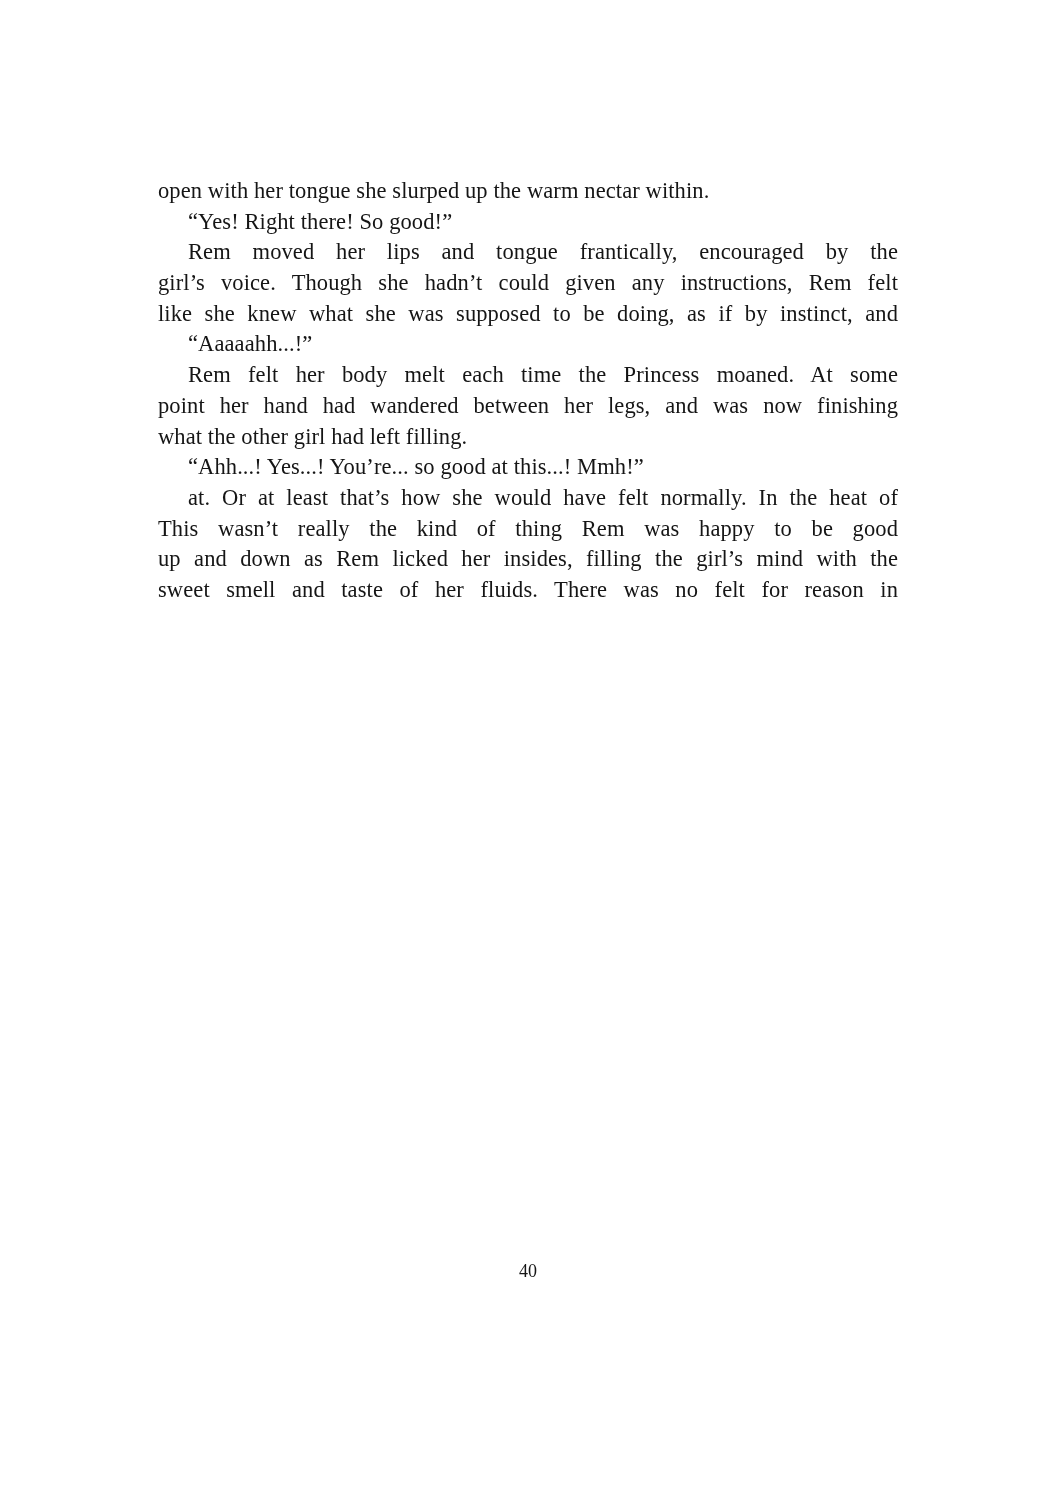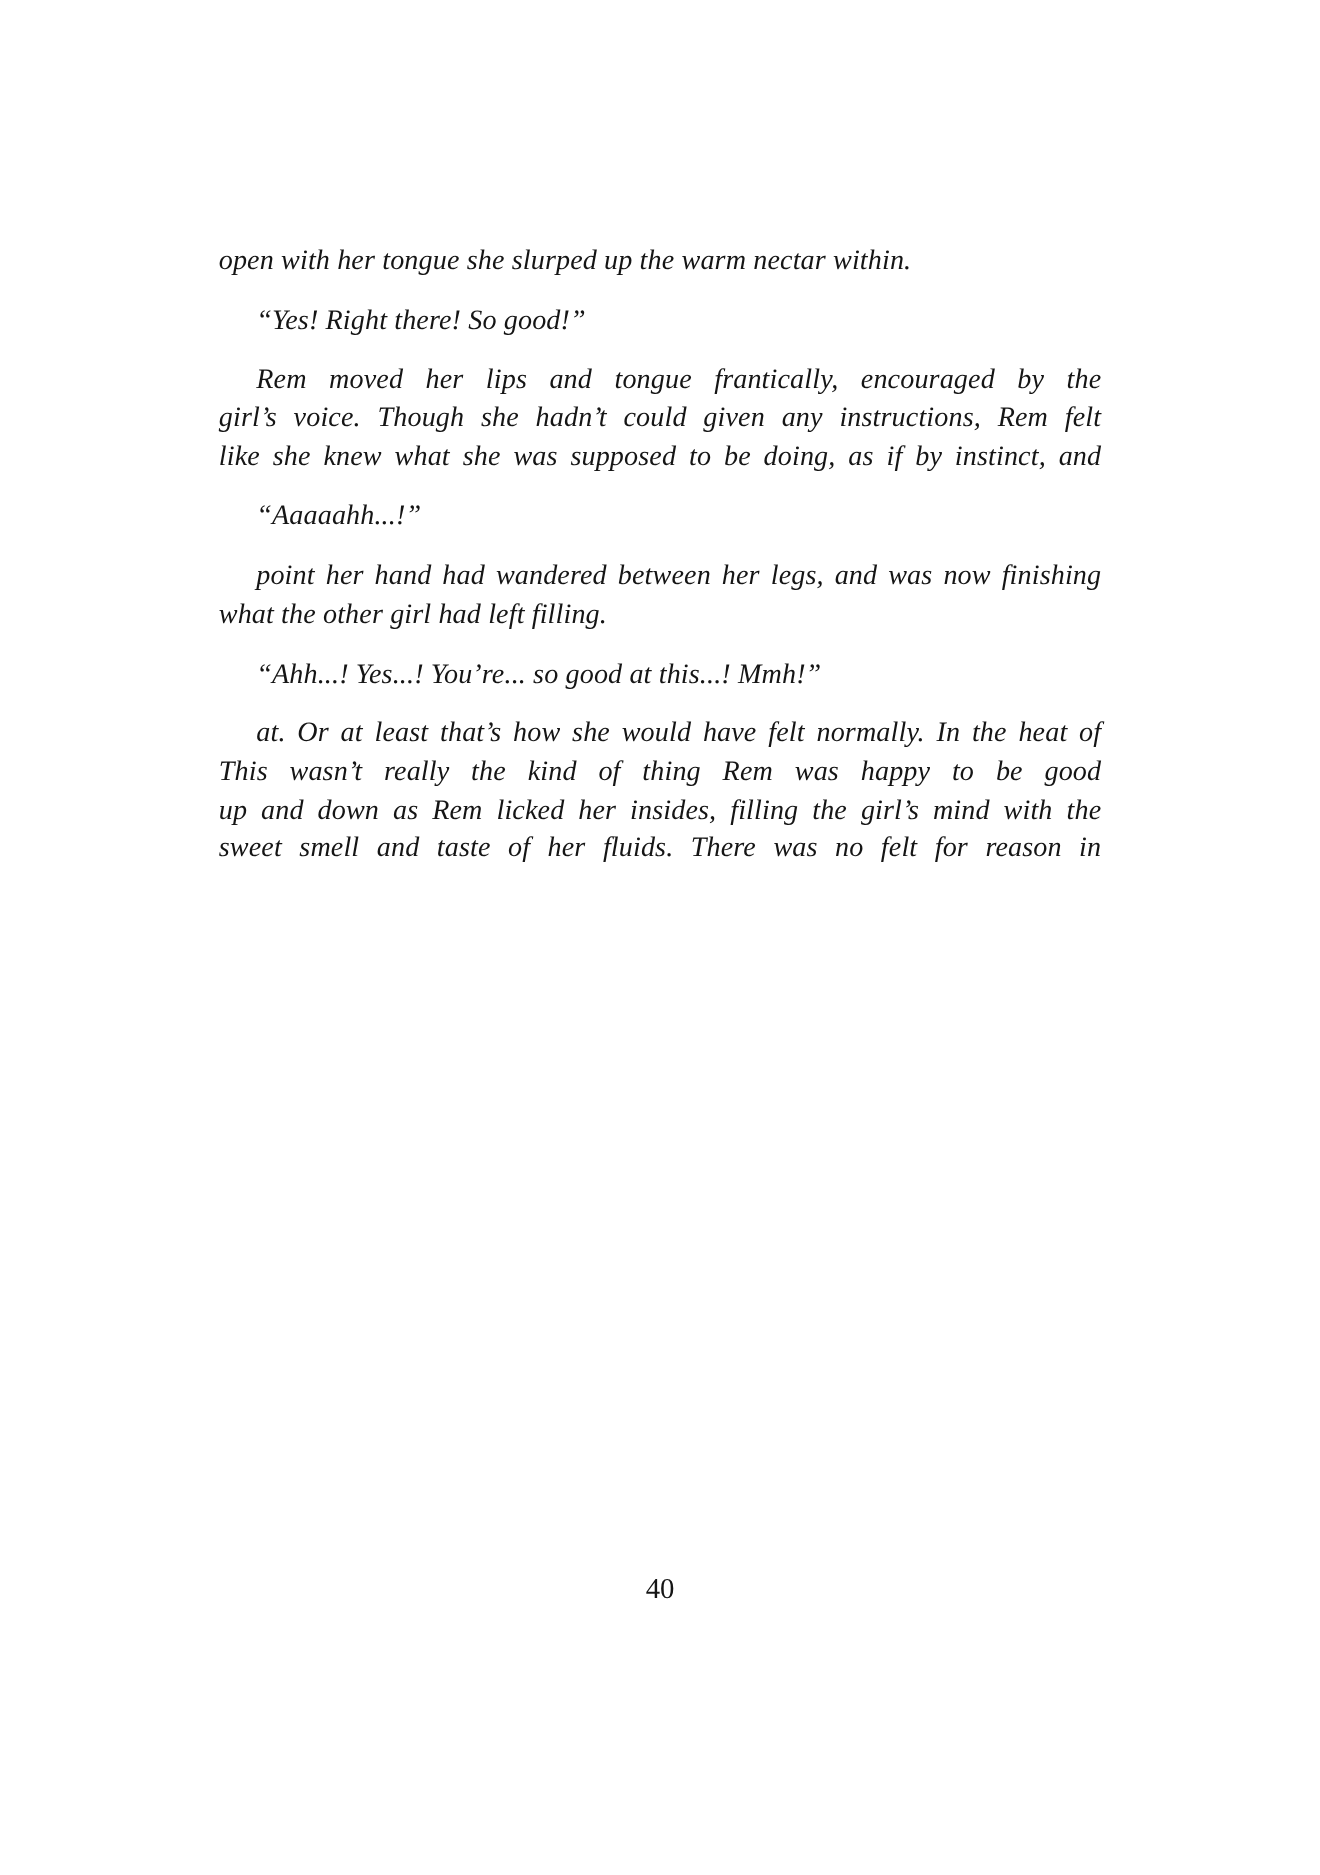--- a/index.html
+++ b/index.html
@@ -27,44 +27,43 @@
   .text-block {
     position: absolute;
     left: 158px;
     top: 176px;
     width: 740px;
     font-size: 22.5px;
     line-height: 30.7px;
     letter-spacing: 0.1px;
   }
   .para {
-    margin: 17px;
+    margin: 0;
     padding: 0;
-    font-style: italic;
   }
   .line {
     height: 30.7px;
     text-align: justify;
     text-align-last: justify;
     white-space: normal;
     overflow: visible;
   }
   .line.last {
     text-align-last: left;
   }
   .para.indent .line:first-child {
     text-indent: 30px;
   }
   .page-number {
     position: absolute;
     left: 0;
     top: 1256px;
     width: 1056px;
     text-align: center;
-    font-size: 23px;
+    font-size: 18px;
     line-height: 30px;
   }
 </style>
 </head>
 <body>
 
 <div class="page">
   <div class="text-block">
       <div class="para">
         <div class="line last">open with her tongue she slurped up the warm nectar within.</div>
@@ -74,20 +73,21 @@
       </div>
       <div class="para indent">
         <div class="line">Rem moved her lips and tongue frantically, encouraged by the</div>
         <div class="line">girl’s voice. Though she hadn’t could given any instructions, Rem felt</div>
         <div class="line">like she knew what she was supposed to be doing, as if by instinct, and</div>
       </div>
       <div class="para indent">
         <div class="line last">“Aaaaahh...!”</div>
       </div>
       <div class="para indent">
+        <div class="line">Rem felt her body melt each time the Princess moaned. At some</div>
         <div class="line">point her hand had wandered between her legs, and was now finishing</div>
         <div class="line last">what the other girl had left filling.</div>
       </div>
       <div class="para indent">
         <div class="line last">“Ahh...! Yes...! You’re... so good at this...! Mmh!”</div>
       </div>
       <div class="para indent">
         <div class="line">at. Or at least that’s how she would have felt normally. In the heat of</div>
         <div class="line">This wasn’t really the kind of thing Rem was happy to be good</div>
         <div class="line">up and down as Rem licked her insides, filling the girl’s mind with the</div>

